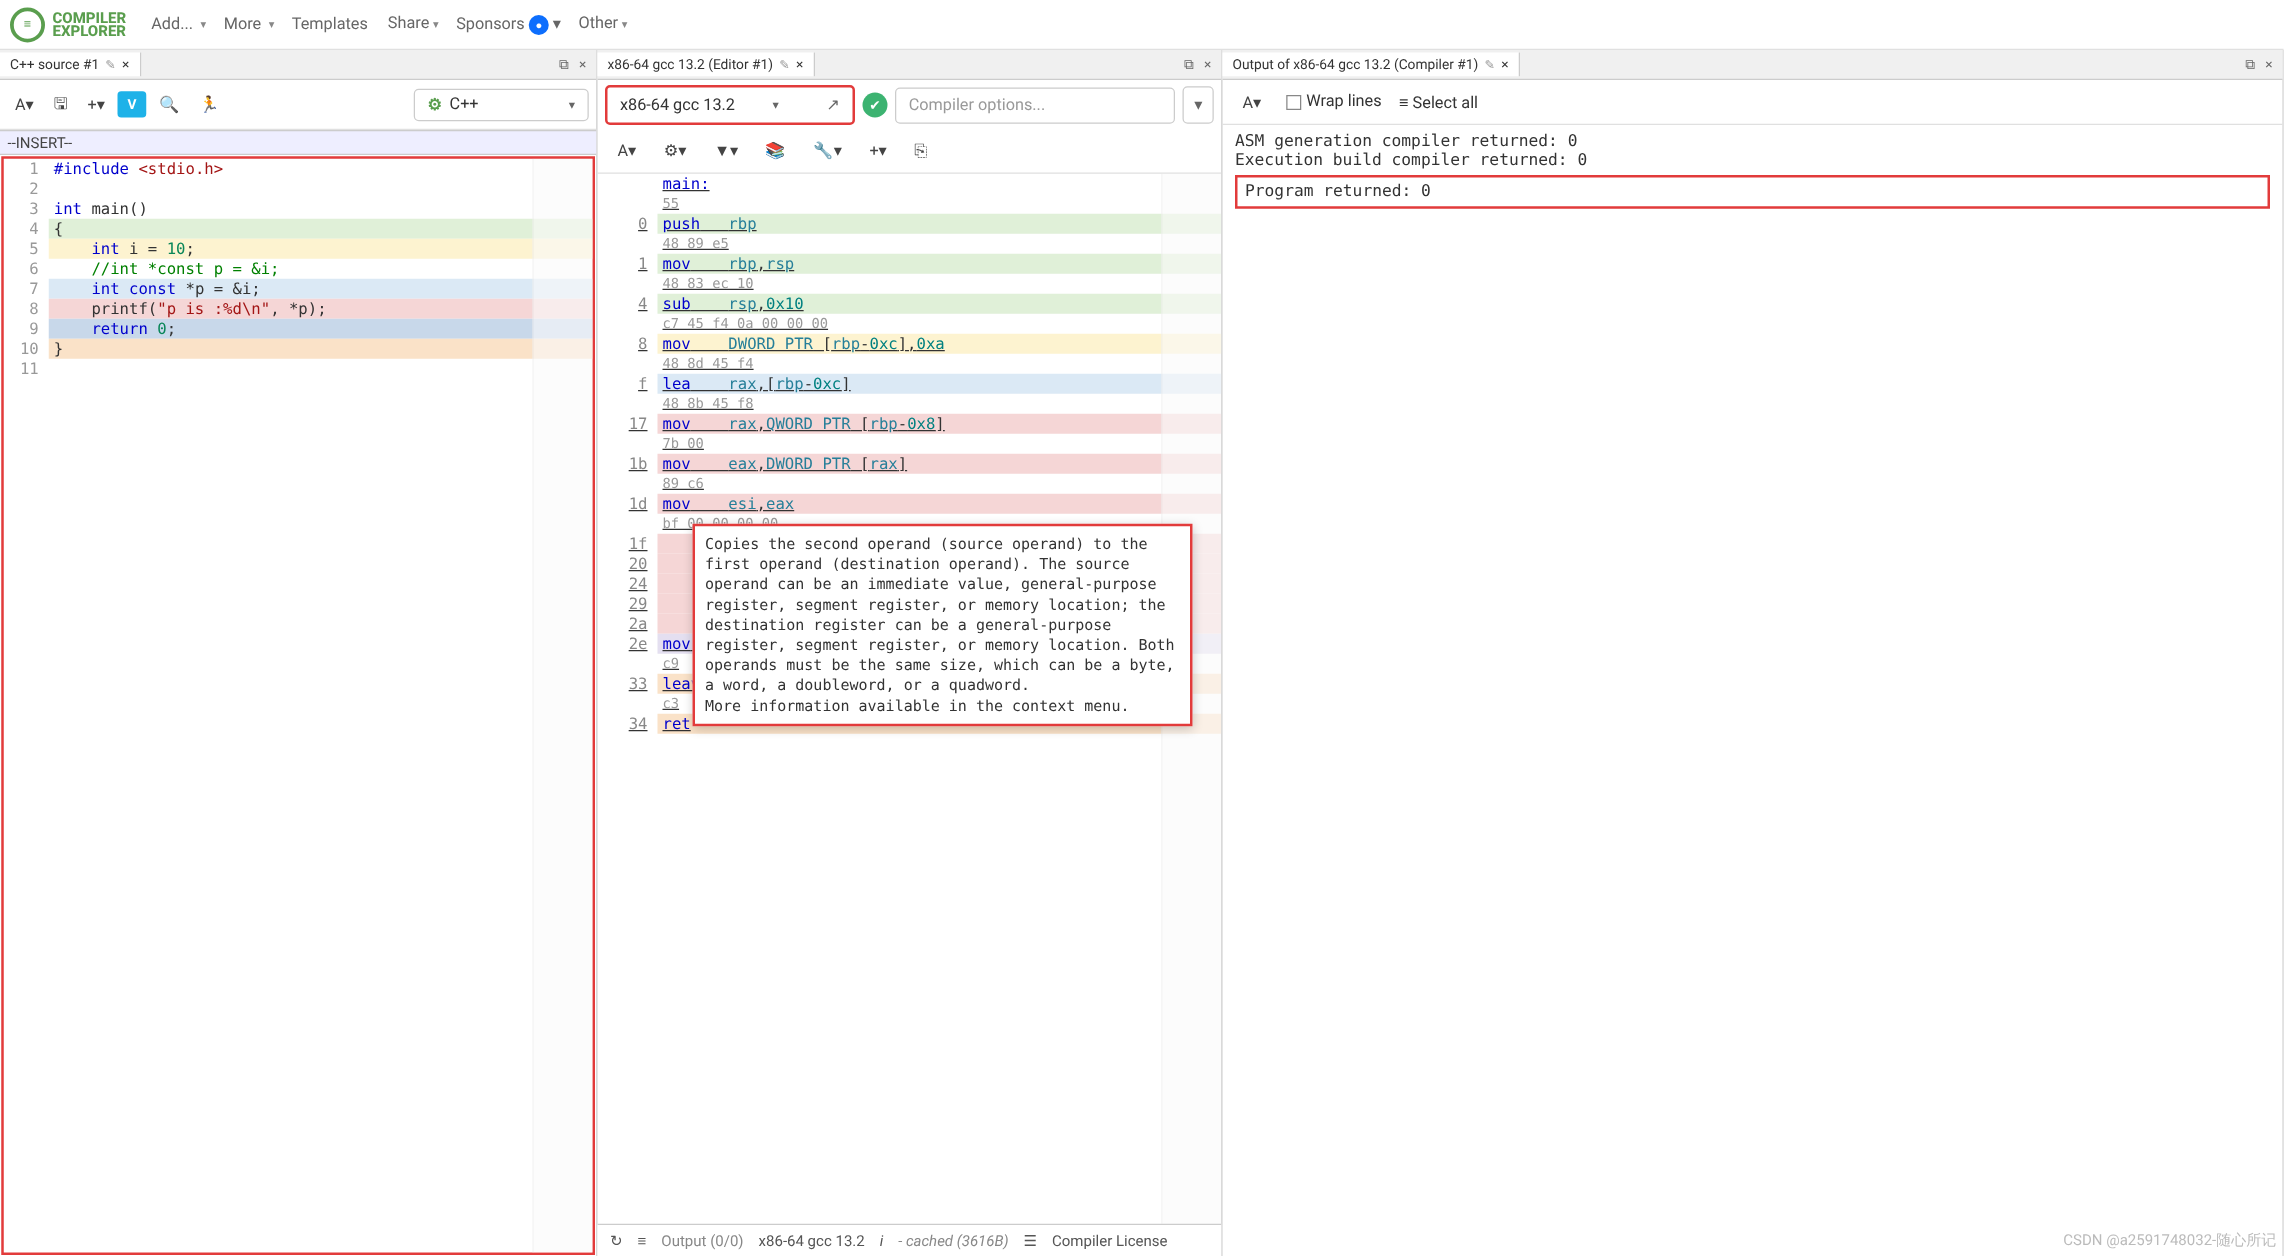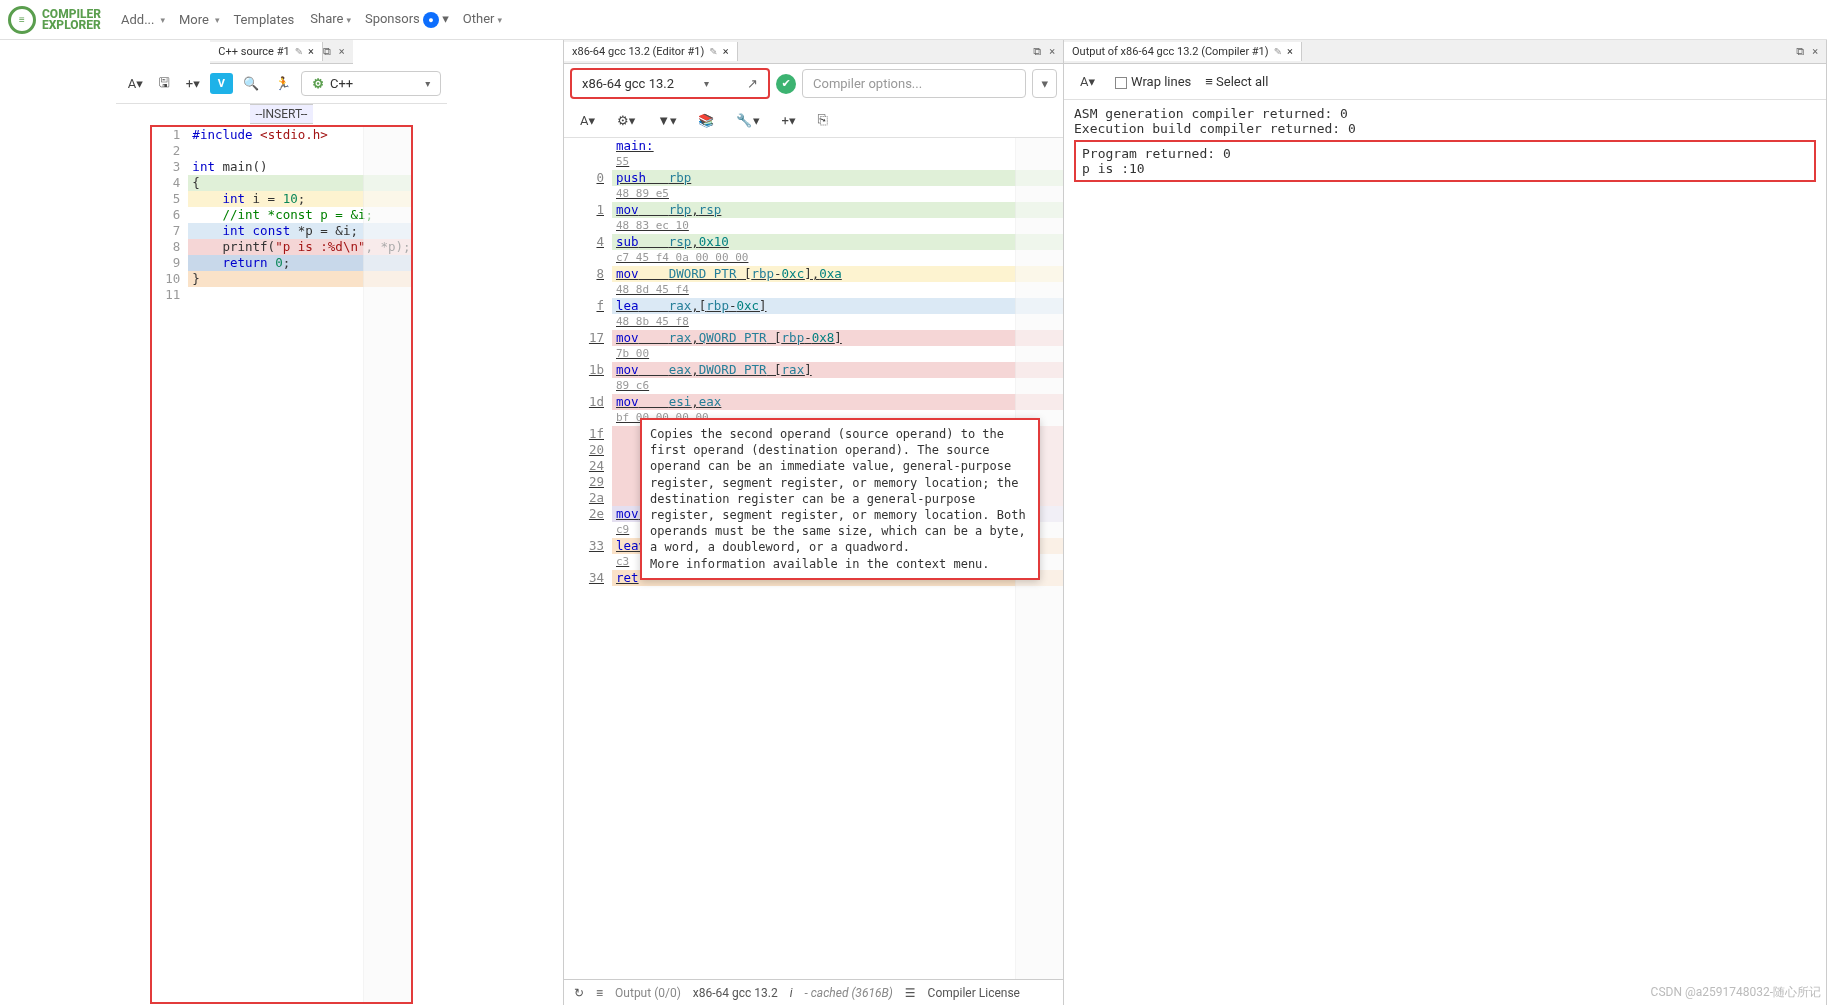--- a/index.html
+++ b/index.html
@@ -15,21 +15,21 @@
 .intel { color:#0071c5; font-weight:800; font-size:18px; font-style:italic; }
 .conan { color:#333; font-weight:800; font-size:12px; }
 .conan-icon { color:#4aa3d4; }
 .sonar { color:#333; font-weight:600; font-size:14px; }
 .sonar-cloud { color:#f3702a; }
 .rightmenu { display:flex; gap:14px; margin-left:16px; color:#666; }
 .policies-badge { background:#0d6efd; color:#fff; border-radius:50%; width:16px; height:16px; display:inline-flex; align-items:center; justify-content:center; font-size:9px; }
 
 .workspace { display:flex; height:calc(100vh - 40px); }
 .panel { display:flex; flex-direction:column; border-right:1px solid #ccc; position:relative; }
-.panel.src { width:564px;align-items:center; }
+.panel.src { width:478px; }
 .panel.asm { width:500px; }
 .panel.out { flex:1; }
 
 .tabbar { height:24px; background:#f0f0f0; display:flex; align-items:center; font-size:11px; border-bottom:1px solid #ccc; }
 .tab { background:#fff; padding:3px 8px; display:flex; align-items:center; gap:5px; border-right:1px solid #ccc; }
 .tab-ctrls { margin-left:auto; display:flex; gap:8px; padding-right:8px; color:#666; font-size:11px; }
 .edit-icon { font-size:10px; color:#999; }
 .close-x { cursor:pointer; }
 
 .toolbar { height:40px; display:flex; align-items:center; padding:4px 6px; gap:4px; border-bottom:1px solid #e0e0e0; }
@@ -375,20 +375,19 @@
     <div class="out-toolbar">
       <span class="tbtn">A▾</span>
       <span><span class="cb"></span><span>Wrap lines</span></span>
       <span>≡ <span>Select all</span></span>
     </div>
     <div class="out-body">
       <div>ASM generation compiler returned: 0</div>
       <div>Execution build compiler returned: 0</div>
       <div class="out-red">
         <div>Program returned: 0</div>
-        <div> p is :10</div>
       </div>
     </div>
   </div>
 
 </div>
 
 <div class="watermark">CSDN @a2591748032-随心所记</div>
 
 </body></html>

